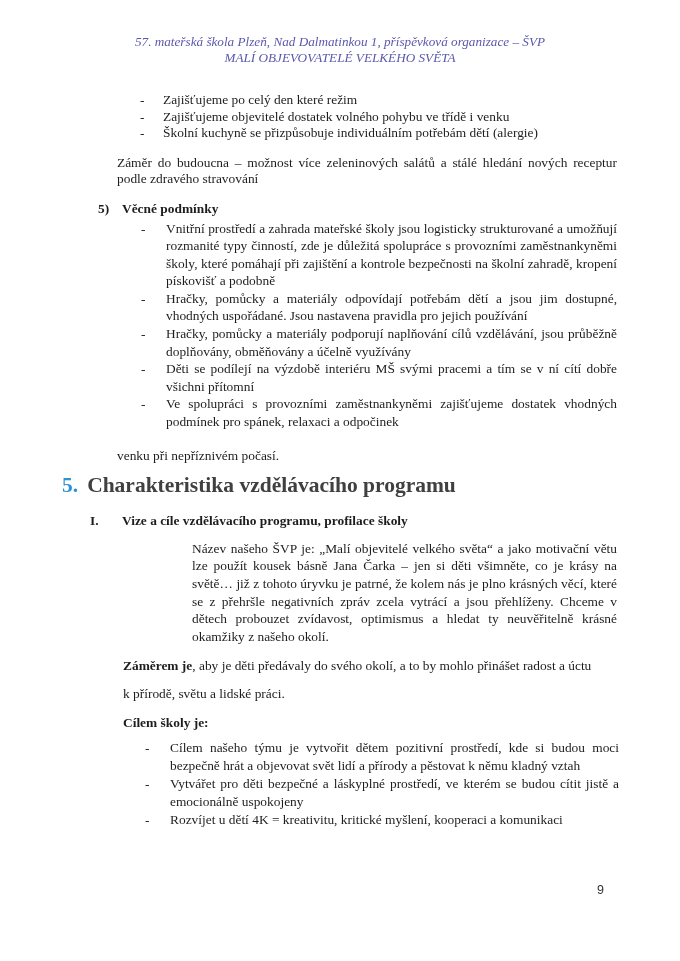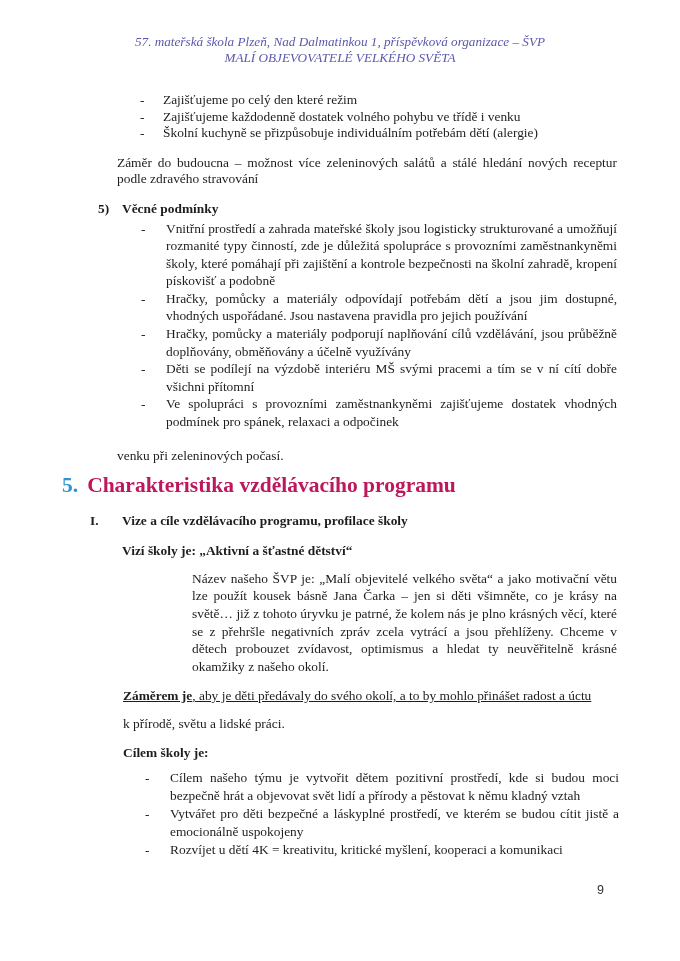--- a/index.html
+++ b/index.html
@@ -50,42 +50,42 @@
   .zamer2 .l2 { margin-top: 10px; }
 
   .chapter {
     margin-top: 8px;
     margin-left: 62px;
     font-size: 21.5px;
     font-weight: bold;
     line-height: 26px;
   }
   .chapter .num { color: #2e93d0; margin-right: 9px; }
-  .chapter .ttl { color: #be185d; }
+  .chapter .ttl { color: #404040; }
 
   .vize-heading {
     margin-top: 14px;
     margin-left: 90px;
     font-weight: bold;
     display: flex;
     line-height: 17px;
   }
   .vize-heading .numeral { flex: 0 0 32px; }
 
   .vision { margin-top: 13px; margin-left: 122px; font-weight: bold; line-height: 17px; }
 
   .intro {
     margin-top: 11px;
     margin-left: 192px;
     margin-right: 63px;
     text-align: justify;
     line-height: 17.7px;
   }
 
-  .zamerem-l1 { margin-top: 11px; margin-left: 123px; margin-right: 58px; line-height: 17px; text-decoration: underline; }
+  .zamerem-l1 { margin-top: 11px; margin-left: 123px; margin-right: 58px; line-height: 17px; }
   .zamerem-l1 .bold { font-weight: bold; }
   .zamerem-l2 { margin-top: 11px; margin-left: 123px; line-height: 17px; }
 
   .goals-heading { margin-top: 12px; margin-left: 123px; font-weight: bold; line-height: 17px; }
   .goals { margin-top: 8px; }
   .goals .bullet-row { margin-left: 145px; margin-right: 61px; line-height: 18px; }
   .goals .marker { flex: 0 0 25px; }
   .goals .btext { text-align: justify; }
 
   .page-number {
@@ -107,21 +107,21 @@
     <div>MALÍ OBJEVOVATELÉ VELKÉHO SVĚTA</div>
   </div>
 
   <div class="top-bullets">
     <div class="bullet-row">
       <span class="marker">-</span>
       <span class="btext">Zajišťujeme po celý den které režim</span>
     </div>
     <div class="bullet-row">
       <span class="marker">-</span>
-      <span class="btext">Zajišťujeme každodenně dostatek volného pohybu ve třídě i venku</span>
+      <span class="btext">Zajišťujeme objevitelé dostatek volného pohybu ve třídě i venku</span>
     </div>
     <div class="bullet-row">
       <span class="marker">-</span>
       <span class="btext">Školní kuchyně se přizpůsobuje individuálním potřebám dětí (alergie)</span>
     </div>
   </div>
 
   <div class="zamer1">Záměr do budoucna – možnost více zeleninových salátů a stálé hledání nových receptur podle zdravého stravování</div>
 
   <div class="vecne-heading">
@@ -146,33 +146,32 @@
       <span class="marker">-</span>
       <span class="btext">Děti se podílejí na výzdobě interiéru MŠ svými pracemi a tím se v ní cítí dobře všichni přítomní</span>
     </div>
     <div class="bullet-row">
       <span class="marker">-</span>
       <span class="btext">Ve spolupráci s provozními zaměstnankyněmi zajišťujeme dostatek vhodných podmínek pro spánek, relaxaci a odpočinek</span>
     </div>
   </div>
 
   <div class="zamer2">
-    <div class="l2">venku při zeleninových počasí.</div>
+    <div class="l2">venku při nepříznivém počasí.</div>
   </div>
 
   <div class="chapter">
     <span class="num">5.</span><span class="ttl">Charakteristika vzdělávacího programu</span>
   </div>
 
   <div class="vize-heading">
     <span class="numeral">I.</span>
     <span>Vize a cíle vzdělávacího programu, profilace školy</span>
   </div>
 
-  <div class="vision">Vizí školy je: „Aktivní a šťastné dětství“</div>
 
   <div class="intro">Název našeho ŠVP je: „Malí objevitelé velkého světa“ a jako motivační větu lze použít kousek básně Jana Čarka – jen si děti všimněte, co je krásy na světě… již z tohoto úryvku je patrné, že kolem nás je plno krásných věcí, které se z přehršle negativních zpráv zcela vytrácí a jsou přehlíženy. Chceme v dětech probouzet zvídavost, optimismus a hledat ty neuvěřitelně krásné okamžiky z našeho okolí.</div>
 
   <div class="zamerem-l1">
     <span class="bold">Záměrem je</span><span>, aby je děti předávaly do svého okolí, a to by mohlo přinášet radost a úctu</span>
   </div>
   <div class="zamerem-l2">k přírodě, světu a lidské práci.</div>
 
   <div class="goals-heading">Cílem školy je:</div>
 

